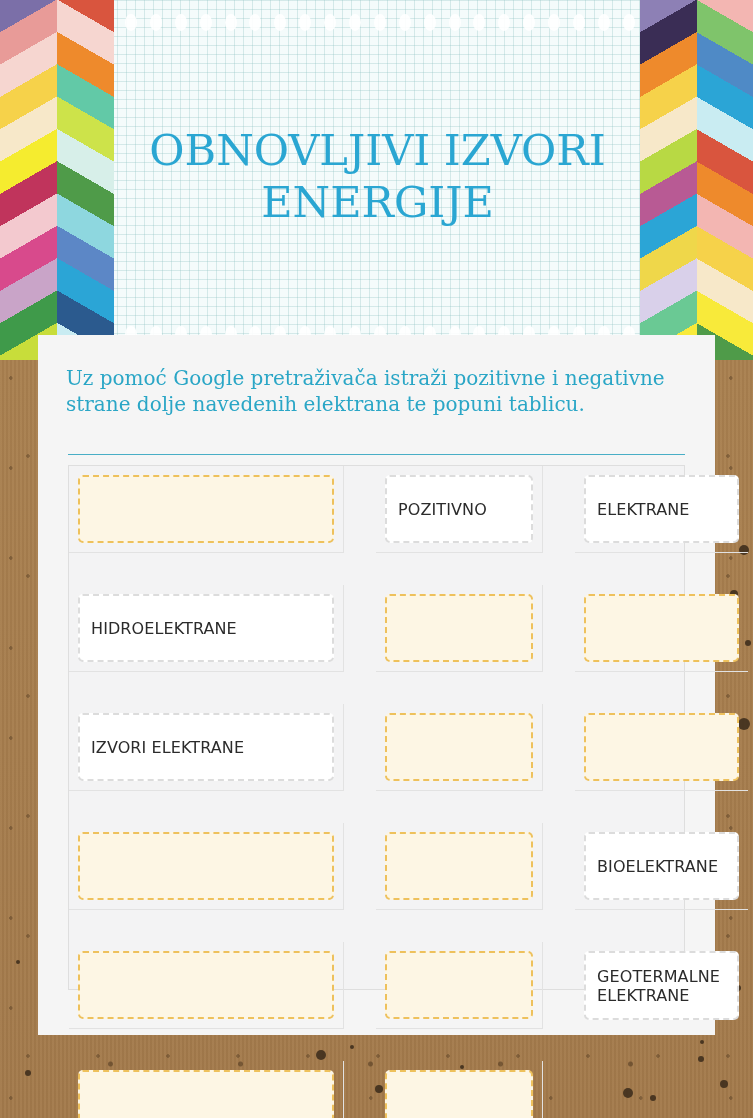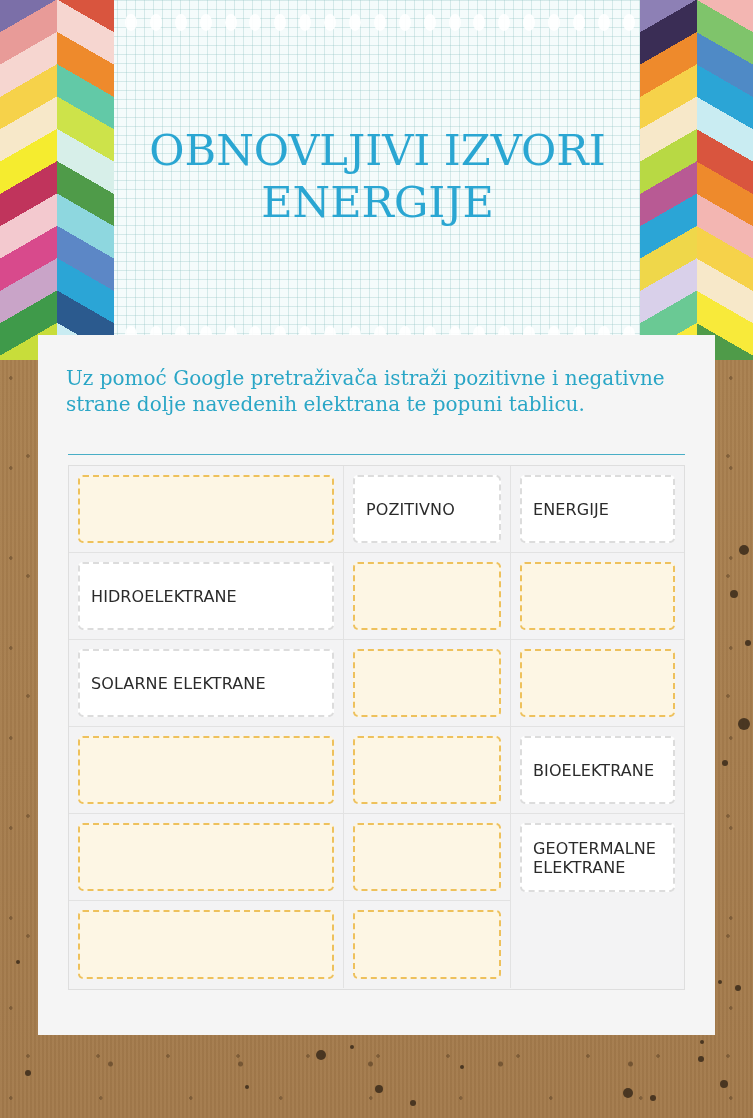--- a/index.html
+++ b/index.html
@@ -67,20 +67,21 @@
   .rule {
     position: absolute; left: 30px; top: 119px; width: 617px; height: 1px;
     background: #48aec6;
   }
   .table {
     position: absolute; left: 30px; top: 130px; width: 617px; height: 525px;
     border: 1px solid #dedede; background: #f3f3f4;
     display: grid;
     grid-template-columns: 275px 167px 173px;
     grid-template-rows: repeat(6, 87px);
+    gap: 32px;
   }
   .cell {
     border-right: 1px solid #e2e2e2; border-bottom: 1px solid #e2e2e2;
     padding: 9px 9px 9px 9px; display: flex;
   }
   .cell:nth-child(3n) { border-right: none; }
   .cell.lastrow { border-bottom: none; justify-content: center; }
   .box {
     flex: 1; border-radius: 5px; display: flex; align-items: center;
     padding-left: 11px;
@@ -181,35 +182,35 @@
 
   <div class="table">
 
     <div class="cell">
       <div class="box drop"></div>
     </div>
     <div class="cell">
       <div class="box label">POZITIVNO</div>
     </div>
     <div class="cell">
-      <div class="box label">ENERGIJE</div>
+      <div class="box label">ELEKTRANE</div>
     </div>
 
     <div class="cell">
       <div class="box label">HIDROELEKTRANE</div>
     </div>
     <div class="cell">
       <div class="box drop"></div>
     </div>
     <div class="cell">
       <div class="box drop"></div>
     </div>
 
     <div class="cell">
-      <div class="box label">SOLARNE ELEKTRANE</div>
+      <div class="box label">IZVORI ELEKTRANE</div>
     </div>
     <div class="cell">
       <div class="box drop"></div>
     </div>
     <div class="cell">
       <div class="box drop"></div>
     </div>
 
     <div class="cell">
       <div class="box drop"></div>

